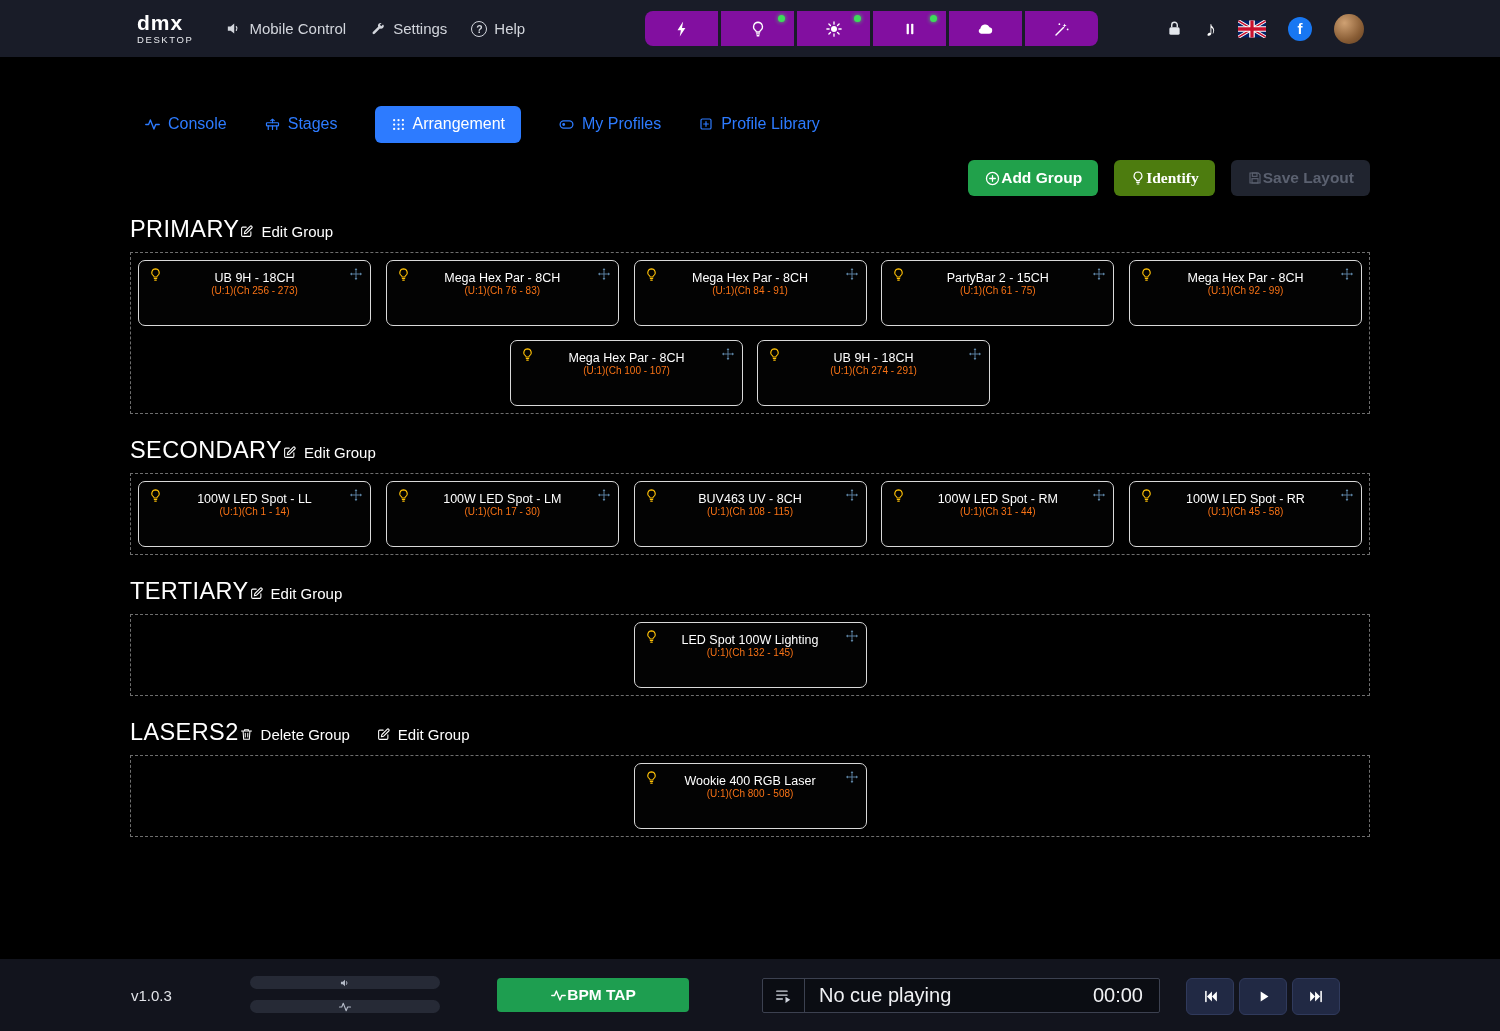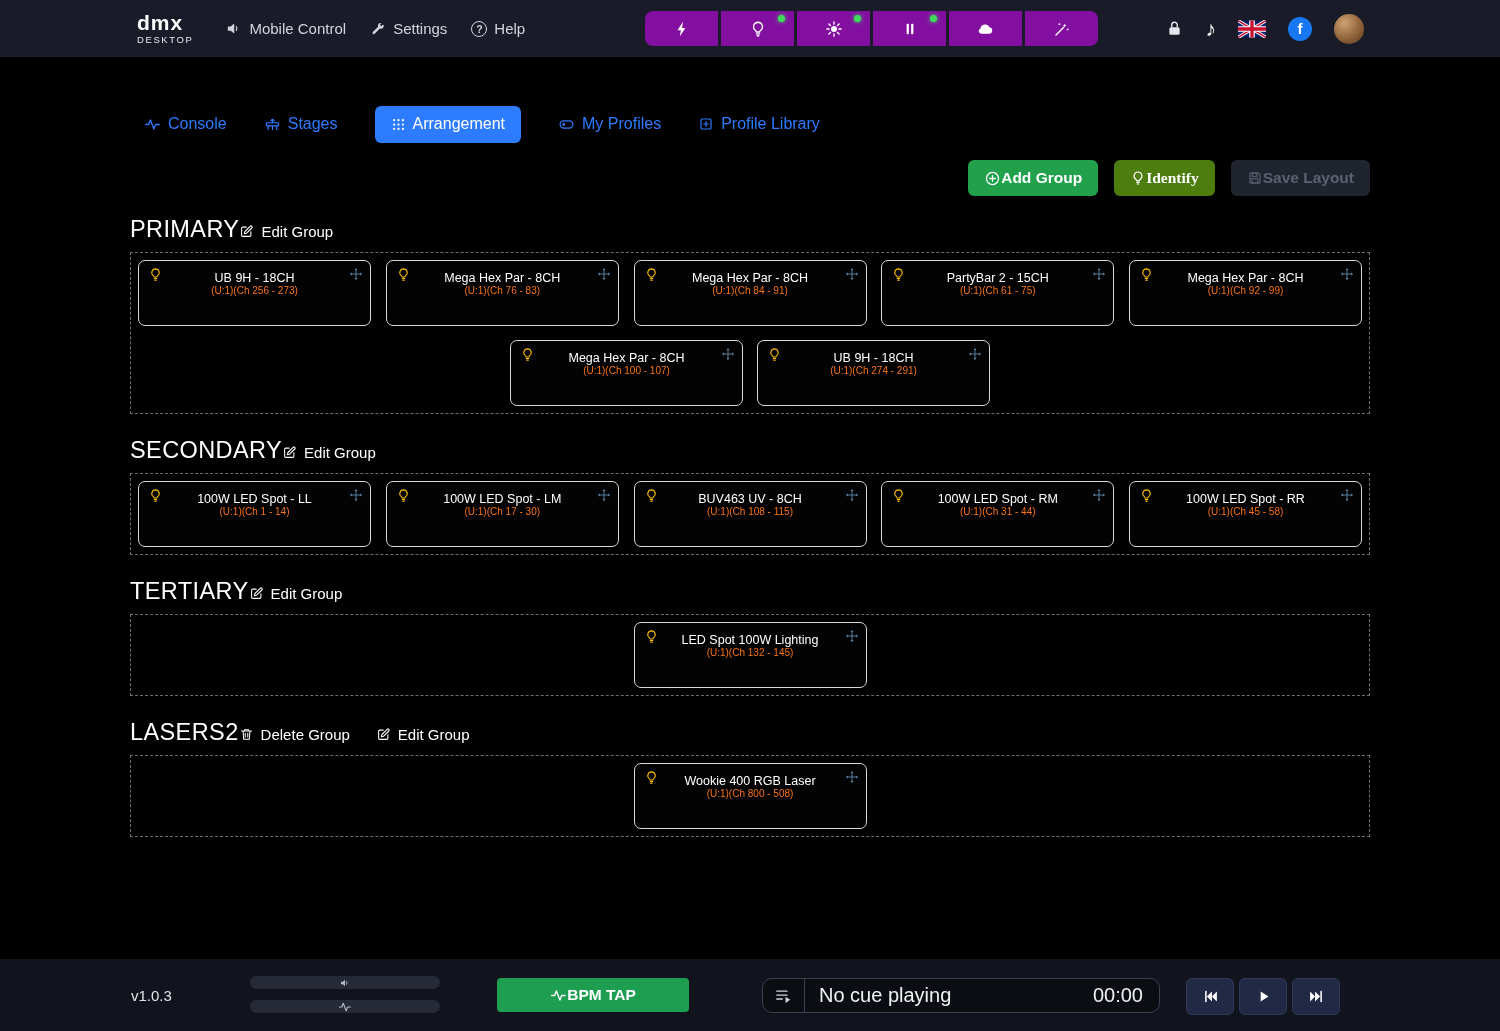--- a/index.html
+++ b/index.html
@@ -108,21 +108,21 @@
 
   .bpm-btn {
     position:absolute; left:497px; top:19px; width:192px; height:34px;
     background:#1e9e50; border:none; border-radius:4px; color:#fff;
     font-size:15.5px; font-weight:700; display:flex; align-items:center;
     justify-content:center; cursor:pointer; font-family:inherit;
   }
 
   .cue-box {
     position:absolute; left:762px; top:19px; width:398px; height:35px;
-    border:1px solid #3c4150; border-radius:10px; background:#0b0d13;
+    border:1px solid #3c4150; border-radius:2px; background:#0b0d13;
     display:flex; align-items:center;
   }
   .cue-icon-cell {
     width:42px; height:100%; border-right:1px solid #3c4150;
     display:flex; align-items:center; justify-content:center; color:#cfd3dc;
   }
   .cue-text { margin-left:14px; font-size:20px; color:#f0f1f4; }
   .cue-time { margin-left:auto; margin-right:16px; font-size:20px; color:#f0f1f4; }
 
   .media { position:absolute; left:1186px; top:19px; display:flex; gap:5px; }

